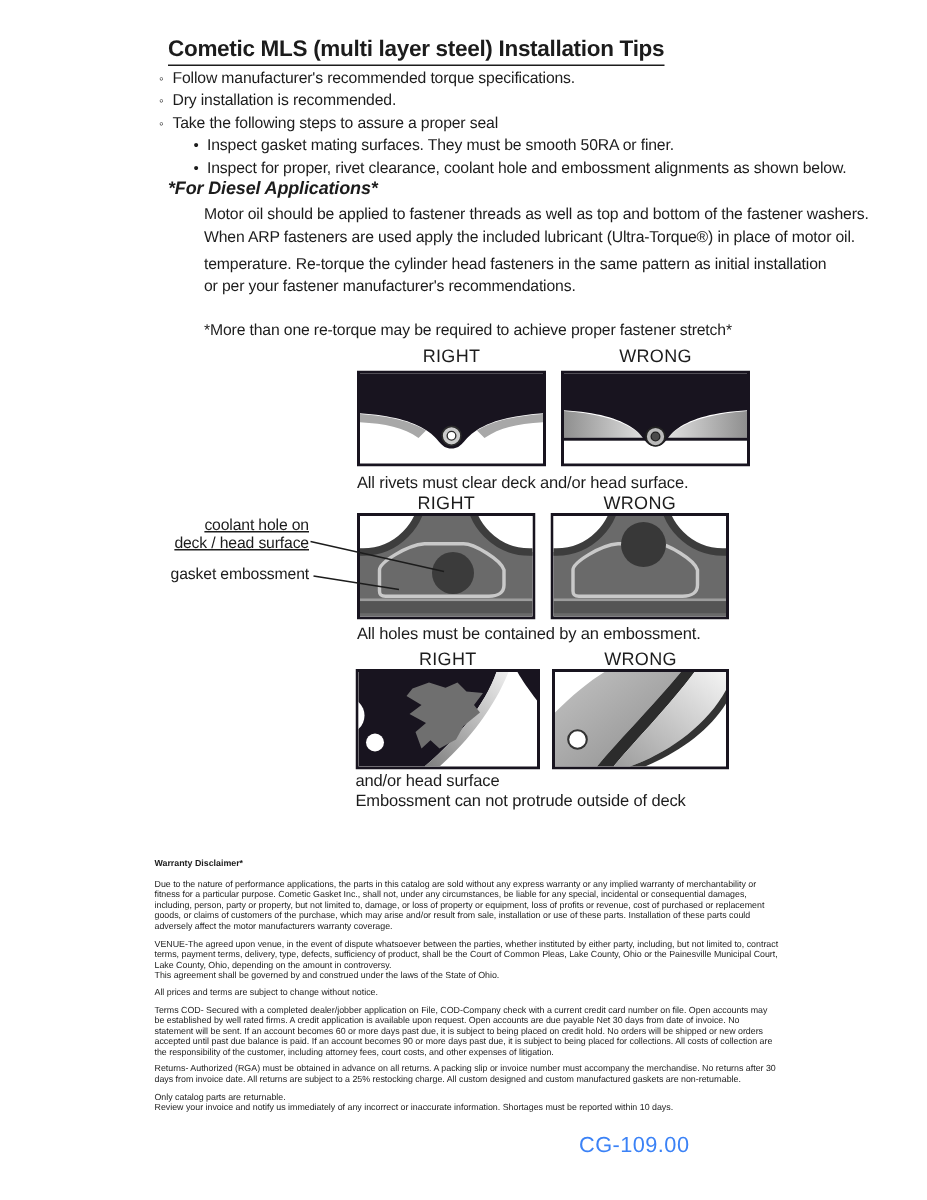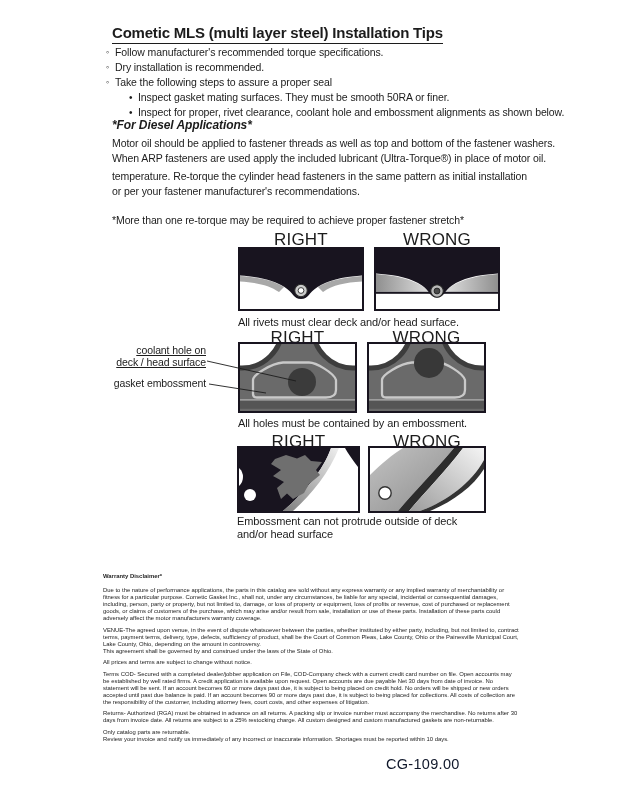--- a/index.html
+++ b/index.html
@@ -1,33 +1,33 @@
 <!DOCTYPE html>
 <html><head>
 <meta charset="utf-8">
 <style>
   html,body{margin:0;padding:0;background:#ffffff;}
   .page{position:relative;width:618px;height:800px;background:#ffffff;overflow:hidden;
         font-family:"Liberation Sans",sans-serif;color:#1c1c1c;}
   .abs{position:absolute;}
   .title{font-size:15px;font-weight:bold;letter-spacing:-0.2px;
          border-bottom:1.5px solid #1c1c1c;padding-bottom:2px;display:inline-block;}
-  .body-txt{font-size:10.5px;line-height:15px;letter-spacing:-0.1px;}
+  .body-txt{font-size:10.5px;line-height:15px;letter-spacing:-0.1px;margin-left:24px;}
   .bullet-row{display:flex;font-size:10.5px;line-height:15px;letter-spacing:-0.1px;}
   .bullet-marker{width:9px;flex:0 0 9px;font-size:9px;line-height:15px;}
   .sub-marker{width:9px;flex:0 0 9px;font-size:10px;line-height:15px;}
   .section-head{font-size:12px;font-weight:bold;letter-spacing:-0.1px;}
-  .dw-label{font-size:17px;text-align:center;letter-spacing:0.2px;}
+  .dw-label{font-size:12px;text-align:center;letter-spacing:0.2px;}
   .caption{font-size:11px;letter-spacing:-0.1px;line-height:13px;}
   .leader-label{font-size:10.5px;line-height:12px;text-align:right;letter-spacing:-0.1px;}
   .warranty{width:416px;font-size:5.9px;line-height:7px;letter-spacing:0;}
   .warranty .w-head{font-weight:bold;margin:0 0 7px 0;}
   .warranty p{margin:0 0 4.5px 0;}
   .warranty .tight{margin:0;}
-  .footer-code{font-size:14.5px;color:#0f172a;letter-spacing:0.3px;}
+  .footer-code{font-size:14.5px;color:#3b82f6;letter-spacing:0.3px;}
   svg{display:block;}
 </style>
 </head>
 <body>
 
 <div class="page">
 
   <div class="abs" style="left:112px;top:24px;">
     <span class="title">Cometic MLS (multi layer steel) Installation Tips</span>
   </div>
@@ -209,22 +209,22 @@
         <path d="M2,29 C13,18 25,8 35,2 L86,2 C66,26 44,48 30,65 L2,65 Z" fill="url(#g3c)"></path>
         <path d="M86,2 C66,26 44,48 30,65 L41,65 C55,48 77,26 95,2 Z" fill="#2c2c2c"></path>
         <path d="M95,2 L116,2 L116,14 C103,38 77,56 52,65 L41,65 C55,48 77,26 95,2 Z" fill="url(#g3b)"></path>
         <path d="M116,14 C103,38 77,56 52,65 L62,65 C84,56 105,41 116,23 Z" fill="#333333"></path>
         <circle cx="17" cy="47" r="6.2" fill="#ffffff" stroke="#333333" stroke-width="1.4"></circle>
       </g>
     </svg>
   </div>
 
   <div class="abs caption" style="left:237px;top:515px;width:270px;">
+    <div>and/or head surface</div>
     <div>Embossment can not protrude outside of deck</div>
-    <div>and/or head surface</div>
   </div>
 
   <div class="abs warranty" style="left:103px;top:573px;">
     <div class="w-head">Warranty Disclaimer*</div>
     <p>Due to the nature of performance applications, the parts in this catalog are sold without any express warranty or any implied warranty of merchantability or fitness for a particular purpose.  Cometic Gasket Inc., shall not, under any circumstances, be liable for any special, incidental or consequential damages, including, person, party or property, but not limited to, damage, or loss of property or equipment, loss of profits or revenue, cost of purchased or replacement goods, or claims of customers of the purchase, which may arise and/or result from sale, installation or use of these parts.  Installation of these parts could adversely affect the motor manufacturers warranty coverage.</p>
     <p class="tight">VENUE-The agreed upon venue, in the event of dispute whatsoever between the parties, whether instituted by either party, including, but not limited to, contract terms, payment terms, delivery, type, defects, sufficiency of product, shall be the Court of Common Pleas, Lake County, Ohio or the Painesville Municipal Court, Lake County, Ohio, depending on the amount in controversy.</p>
     <p>This agreement shall be governed by and construed under the laws of the State of Ohio.</p>
     <p>All prices and terms are subject to change without notice.</p>
     <p>Terms COD- Secured with a completed dealer/jobber application on File, COD-Company check with a current credit card number on file.  Open accounts may be established by well rated firms.  A credit application is available upon request.  Open accounts are due payable Net 30 days from date of invoice.  No statement will be sent.  If an account becomes 60 or more days past due, it is subject to being placed on credit hold.  No orders will be shipped or new orders accepted until past due balance is paid.  If an account becomes 90 or more days past due, it is subject to being placed for collections.  All costs of collection are the responsibility of the customer, including attorney fees, court costs, and other expenses of litigation.</p>
     <p>Returns- Authorized (RGA) must be obtained in advance on all returns.  A packing slip or invoice number must accompany the merchandise.  No returns after 30 days from invoice date.  All returns are subject to a 25% restocking charge.  All custom designed and custom manufactured gaskets are non-returnable.</p>

